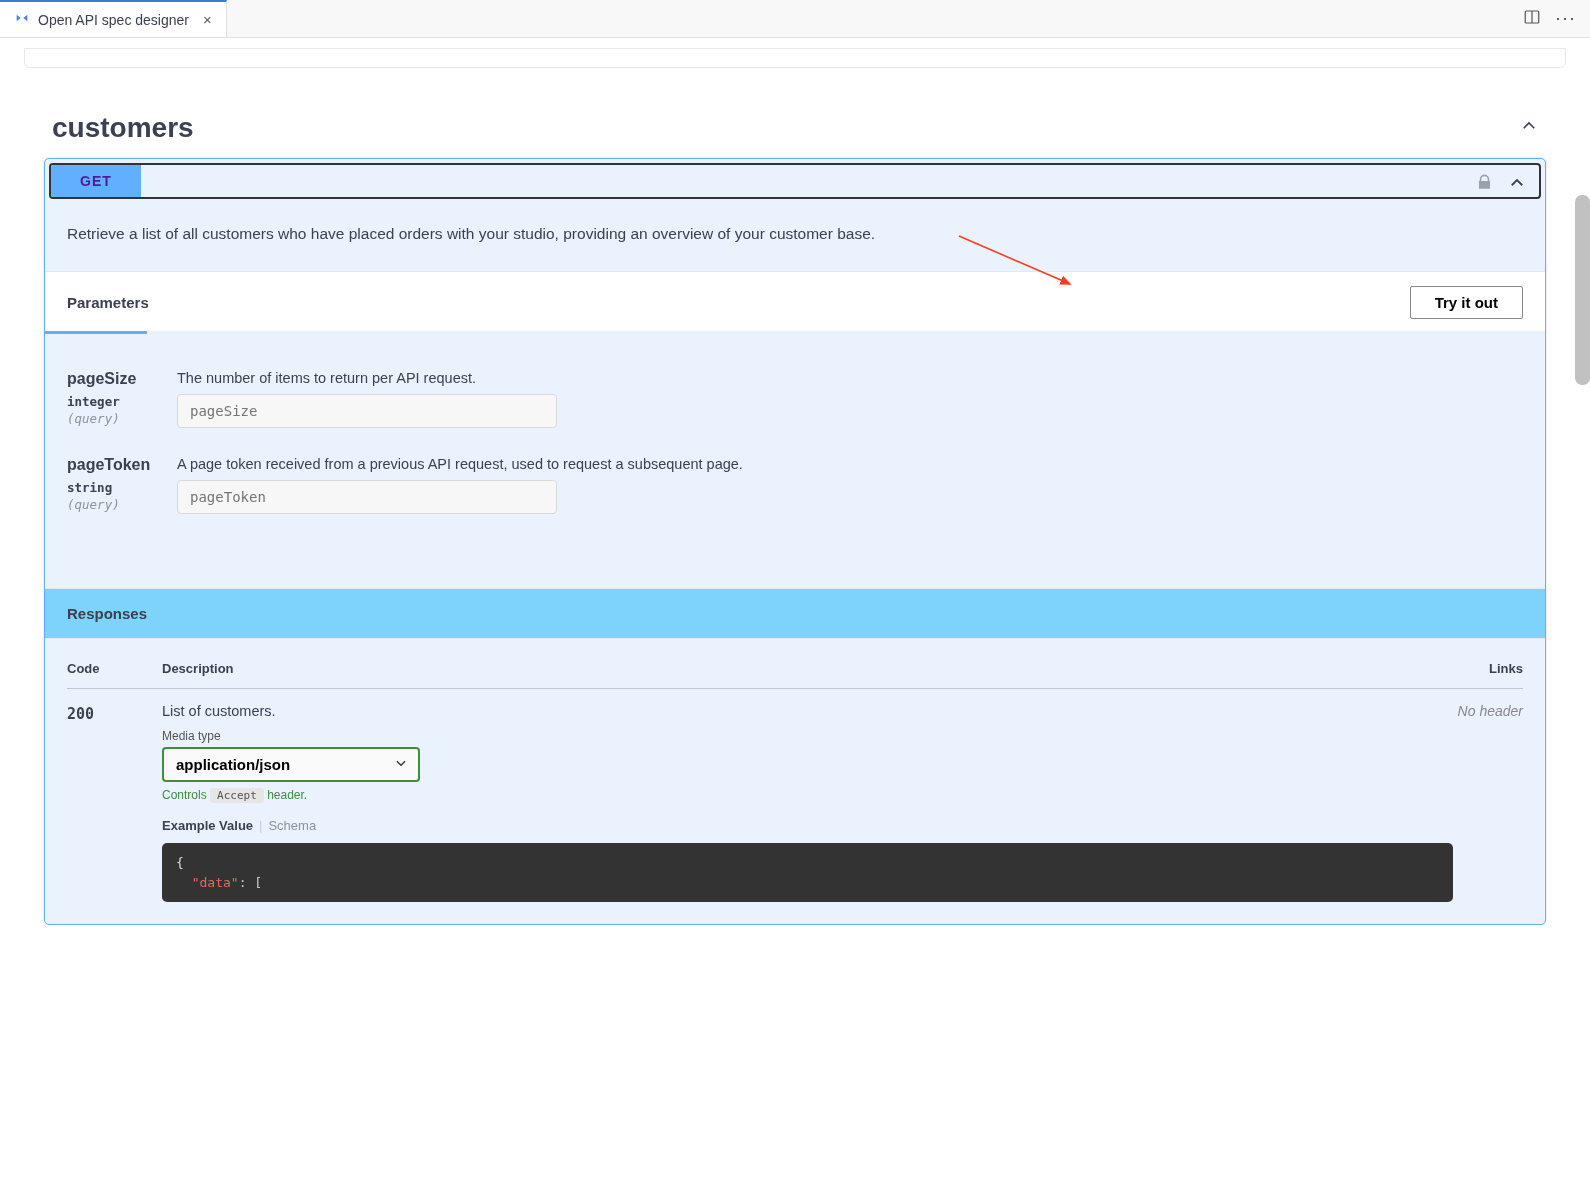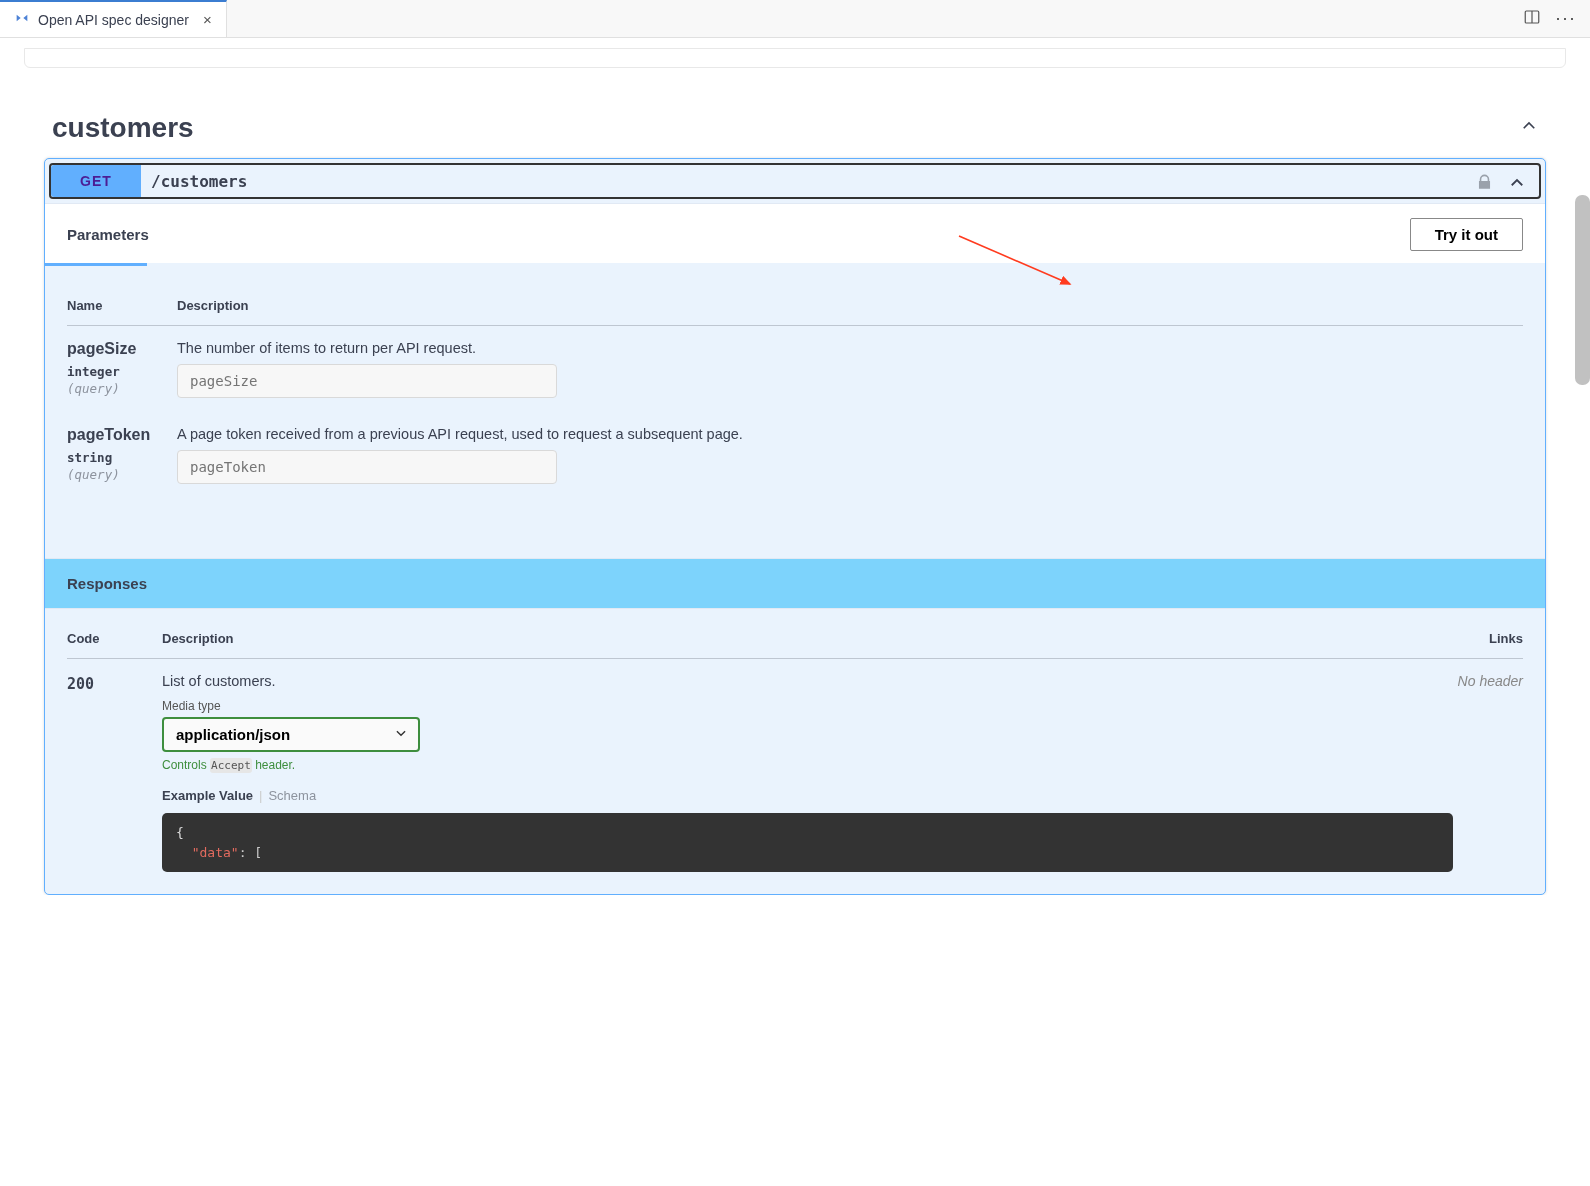--- a/index.html
+++ b/index.html
@@ -59,21 +59,21 @@
     .resp-row { display: flex; }
     .resp-code { width: 95px; font-family: "Menlo","Consolas",monospace; font-size: 15px; font-weight: 600; padding-top: 2px; }
     .resp-desc-cell { flex: 1; }
     .resp-desc { font-size: 14.5px; margin-bottom: 10px; }
     .resp-links { width: 70px; text-align: right; font-style: italic; font-size: 14px; color: #888; }
     .media-label { font-size: 12px; color: #555; margin-bottom: 4px; }
     .media-select-wrap { position: relative; width: 258px; }
     .media-select { width: 100%; padding: 7px 12px; font-size: 15px; font-weight: 700; border: 2px solid #3e8e3e; border-radius: 4px; appearance: none; background: #fafafa; }
     .sel-chevron { position: absolute; right: 12px; top: 50%; transform: translateY(-50%); pointer-events: none; }
     .controls-text { font-size: 12px; color: #3e8e3e; margin-top: 6px; }
-    .accept-chip { background: #e6e6e6; color: #555; padding: 1px 1px; border-radius: 3px; font-family: "Menlo","Consolas",monospace; font-size: 11px; }
+    .accept-chip { background: #e6e6e6; color: #555; padding: 1px 7px; border-radius: 3px; font-family: "Menlo","Consolas",monospace; font-size: 11px; }
     .example-tabs { margin-top: 16px; font-size: 13px; }
     .example-tabs span.active { font-weight: 700; color: #3b4151; }
     .example-tabs span.inactive { color: #8d939e; }
     .divider { color: #ccc; padding: 0 6px; }
     .codebox { background: #333; color: #ddd; border-radius: 5px; padding: 10px 14px; margin-top: 10px; font-family: "Menlo","Consolas",monospace; font-size: 13px; line-height: 1.5; min-height: 34px; overflow: hidden; }
     .tok-brace { color: #ddd; }
     .tok-key { color: #e36b5f; }
     .tok-colon { color: #ccc; }
     
     .arrow-annot { position: absolute; top: 232px; left: 955px; pointer-events: none; }
@@ -112,49 +112,45 @@
     <span>
       <svg class="chevron" viewBox="0 0 24 24" fill="none" stroke="#3b4151" stroke-width="2.2">
           <polyline points="5 15 12 8 19 15"></polyline>
         </svg>
     </span>
   </div>
 
   <div class="opblock">
     <div class="opblock-summary">
       <span class="method-badge">GET</span>
-      <span class="path">/customers</span>
     </div>
     <div class="summary-icons" style="position:absolute; right:60px; margin-top:-30px;">
       <span>
         <svg class="lock-icon" viewBox="0 0 24 24" fill="currentColor">
             <path d="M6 10V8a6 6 0 1112 0v2h1v10H5V10h1zm2 0h8V8a4 4 0 10-8 0v2z"></path>
           </svg>
       </span>
       <span>
         <svg class="chevron" viewBox="0 0 24 24" fill="none" stroke="#3b4151" stroke-width="2.4">
             <polyline points="5 15 12 8 19 15"></polyline>
           </svg>
       </span>
     </div>
 
+    <div class="opblock-description">Retrieve a list of all customers who have placed orders with your studio, providing an overview of your customer base.</div>
 
     <div class="params-header">
       <h4>Parameters</h4>
       <button class="try-btn">Try it out</button>
     </div>
     <div class="tab-underline"></div>
 
     <div class="params-table-wrap">
       <table class="params-table">
         <tbody>
-            <tr class="headrow">
-          <th class="param-name-cell">Name</th>
-          <th>Description</th>
-        </tr>
         <tr>
           <td class="param-name-cell">
             <div class="param-name">pageSize</div>
             <div class="param-type">integer</div>
             <div class="param-in">(query)</div>
           </td>
           <td>
             <div class="param-desc">The number of items to return per API request.</div>
             <input class="param-input" disabled="" placeholder="pageSize" style="">
           </td>

